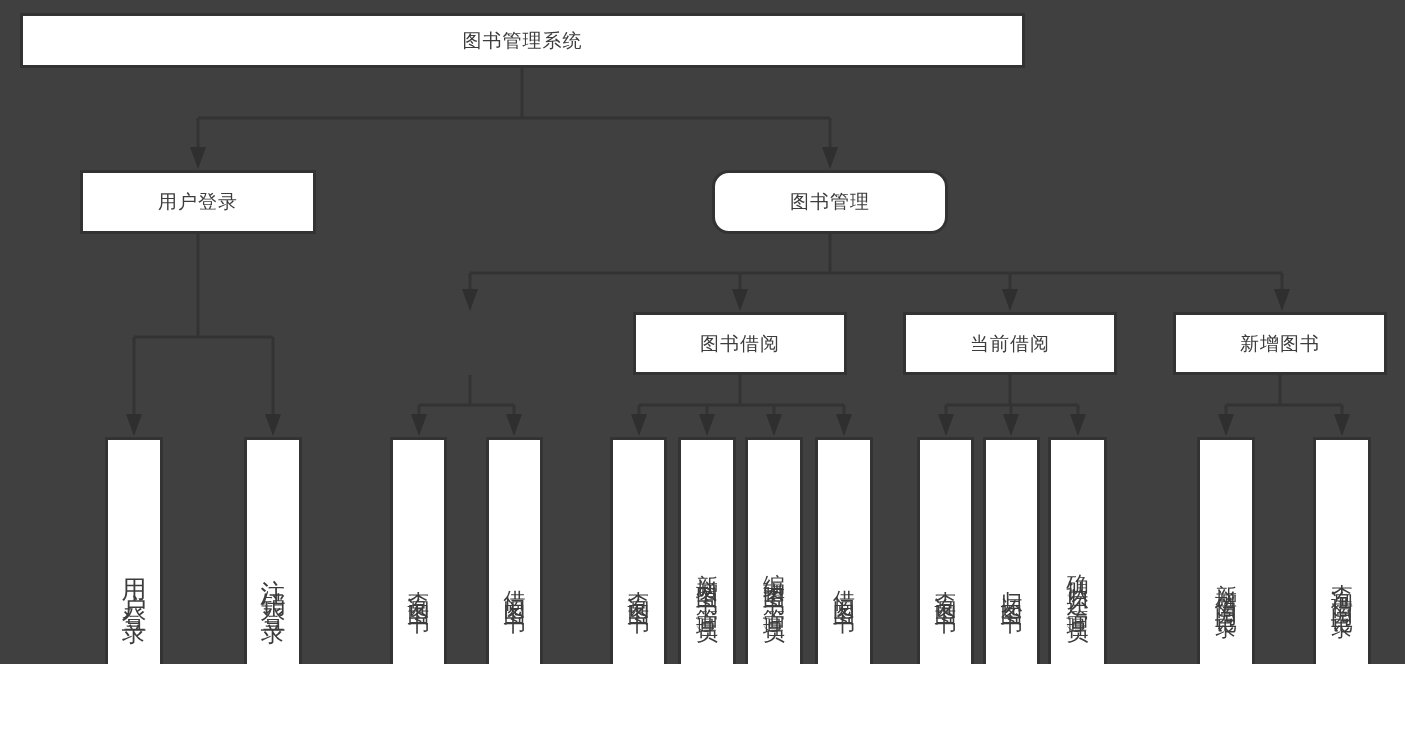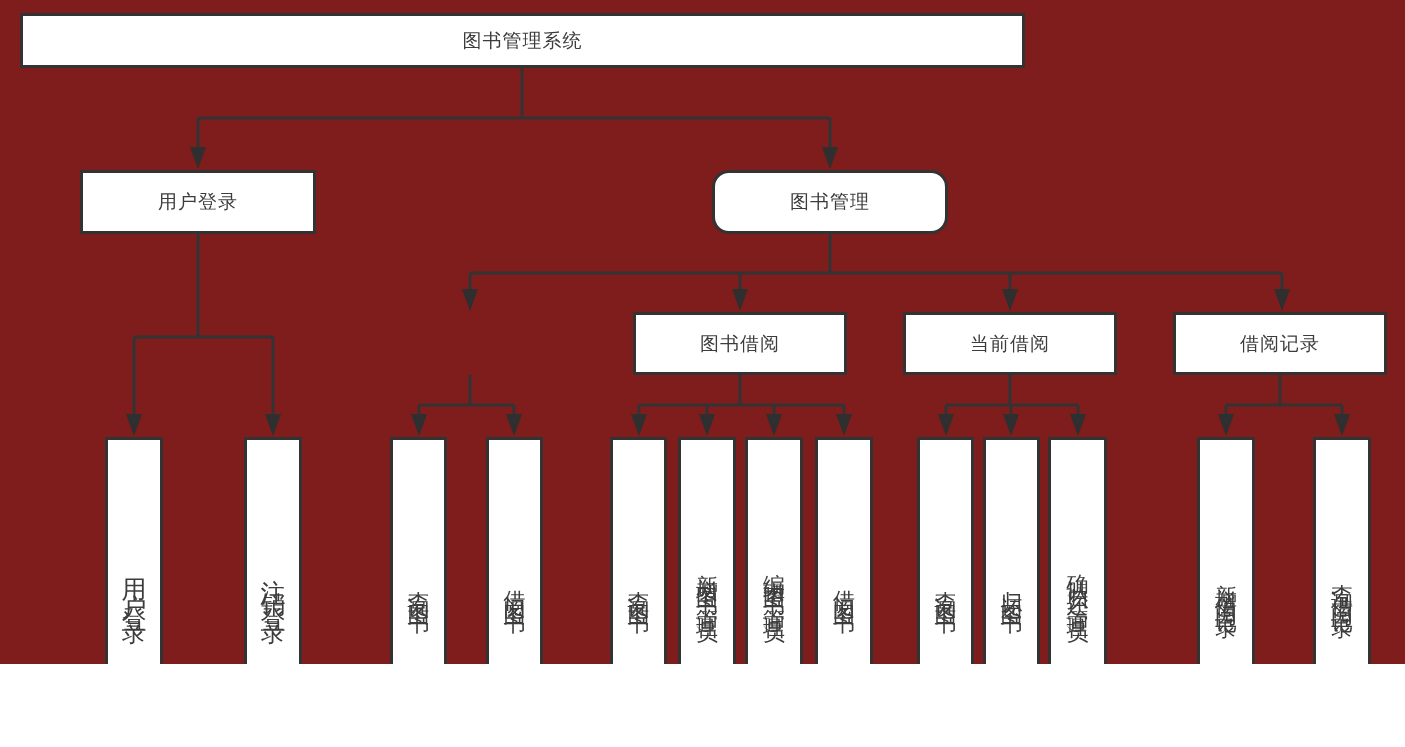--- a/index.html
+++ b/index.html
@@ -3,21 +3,21 @@
 <meta charset="utf-8">
 <style>
   * { margin: 0; padding: 0; box-sizing: border-box; }
   html, body { background: #ffffff; }
   body { font-family: "DejaVu Sans", sans-serif; }
 
   .stage {
     position: relative;
     width: 1405px;
     height: 664px;
-    background: #7f1d1d;
+    background: #404040;
     overflow: hidden;
     padding-left: 44px;
   }
 
   .wires {
     position: absolute;
     left: 0; top: 0;
     width: 1405px; height: 747px;
   }
 
@@ -100,21 +100,21 @@
     <span>图书管理</span>
   </div>
 
   <div class="node hbox" style="left:903px; top:312px; width:214px; height:63px;">
     <span>当前借阅</span>
   </div>
   <div class="node hbox" style="left:633px; top:312px; width:214px; height:63px;">
     <span>图书借阅</span>
   </div>
   <div class="node hbox" style="left:1173px; top:312px; width:214px; height:63px;">
-    <span>借阅记录</span>
+    <span>新增图书</span>
   </div>
 
   <div class="node" style="left:105px; top:437px; width:58px; height:300px;">
     <span class="vtext lg">用户登录</span>
   </div>
   <div class="node" style="left:244px; top:437px; width:58px; height:300px;">
     <span class="vtext lg">注销登录</span>
   </div>
 
   <div class="node" style="left:390px; top:437px; width:57px; height:300px;">

